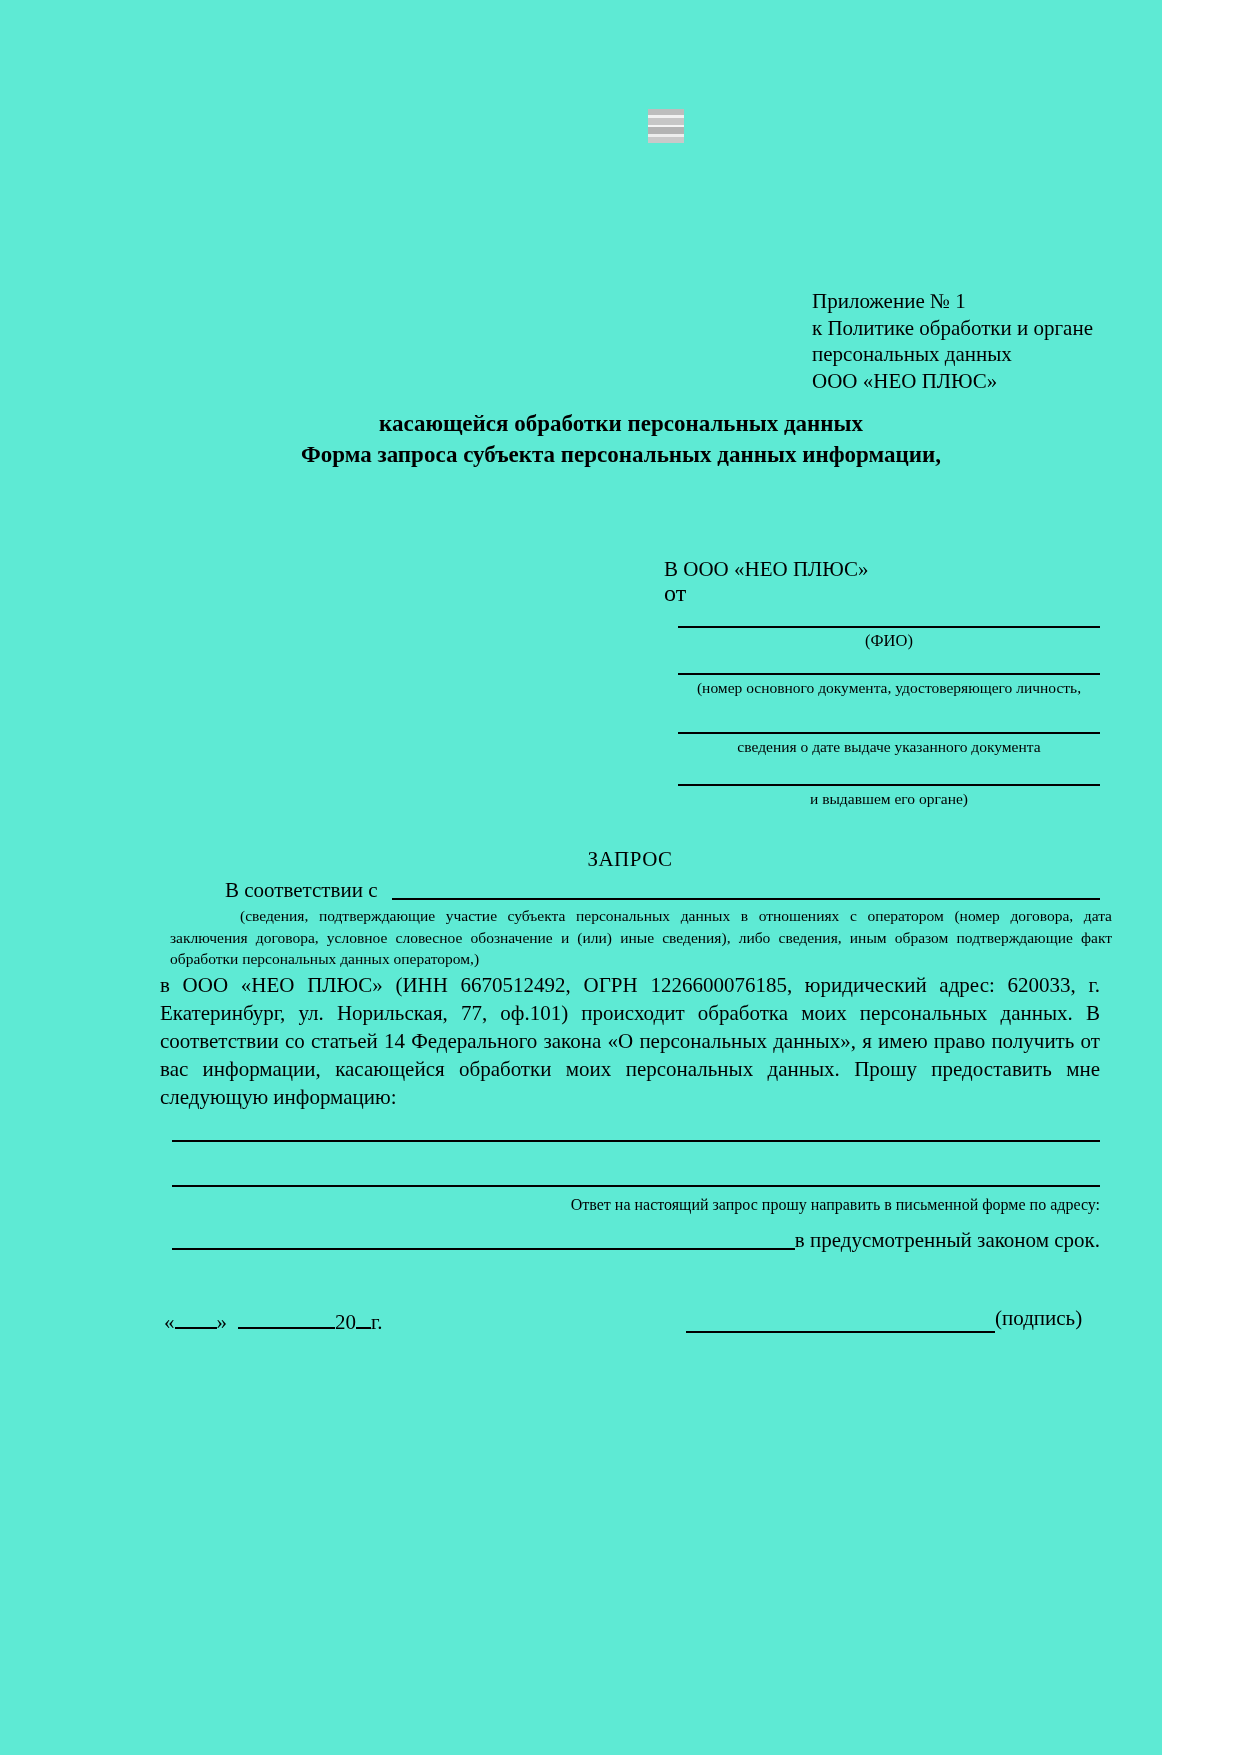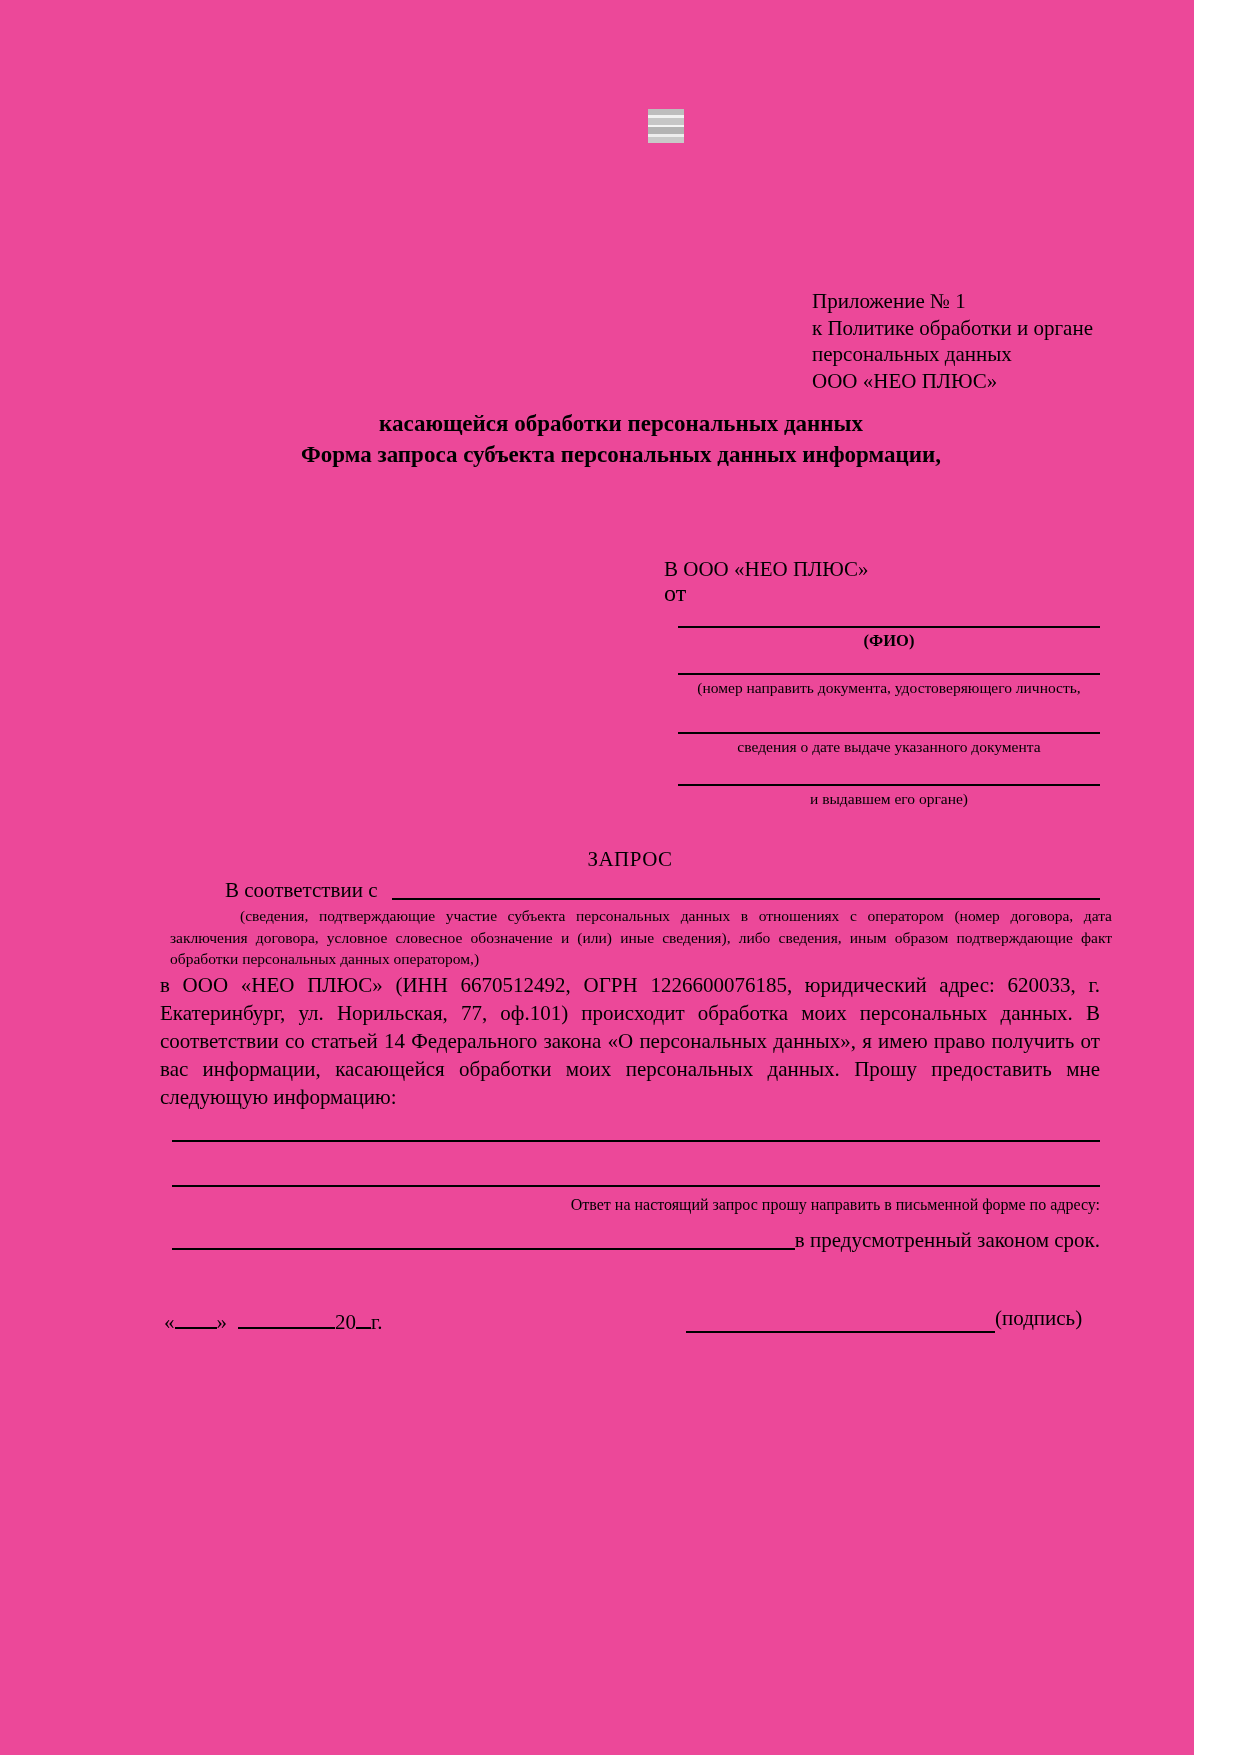--- a/index.html
+++ b/index.html
@@ -1,23 +1,22 @@
 <!DOCTYPE html>
 <html><head>
 <meta charset="utf-8">
 <style>
   html,body{margin:0;padding:0;background:#ffffff;}
   .page{
     position:relative;
     width:1162px;height:1755px;
-    background:#ec4899;
+    background:#5eead4;
     font-family:"Liberation Serif","DejaVu Serif",serif;
     color:#000;
     overflow:hidden;
-    padding-left:32px;
   }
   .abs{position:absolute;}
   
   .logo{
     left:648px;top:109px;width:36px;height:34px;
     background:linear-gradient(180deg,
       #bdbdbd 0%,#bdbdbd 18%,
       #f1f1f1 18%,#f1f1f1 26%,
       #c6c6c6 26%,#c6c6c6 46%,
       #f4f4f4 46%,#f4f4f4 54%,
@@ -65,24 +64,24 @@
 
   <div class="abs title">
     <div>касающейся обработки персональных данных</div>
     <div>Форма запроса субъекта персональных данных информации,</div>
   </div>
 
   <div class="abs addr-org">В ООО «НЕО ПЛЮС»</div>
   <div class="abs addr-from">от</div>
 
   <div class="abs fill-line" style="left:678px;top:626px;width:422px;"></div>
-  <div class="abs caption caption-fio" style="top:631px;font-weight:bold;">(ФИО)</div>
+  <div class="abs caption caption-fio" style="top:631px;">(ФИО)</div>
 
   <div class="abs fill-line" style="left:678px;top:673px;width:422px;"></div>
-  <div class="abs caption" style="top:678px;">(номер направить документа, удостоверяющего личность,</div>
+  <div class="abs caption" style="top:678px;">(номер основного документа, удостоверяющего личность,</div>
 
   <div class="abs fill-line" style="left:678px;top:732px;width:422px;"></div>
   <div class="abs caption" style="top:737px;">сведения о дате выдаче указанного документа</div>
 
   <div class="abs fill-line" style="left:678px;top:784px;width:422px;"></div>
   <div class="abs caption" style="top:789px;">и выдавшем его органе)</div>
 
   <div class="abs zapros">ЗАПРОС</div>
 
   <div class="abs accord-row">

